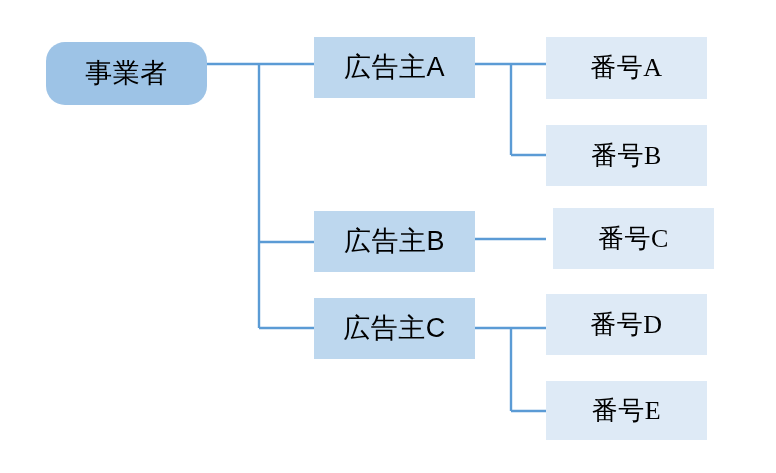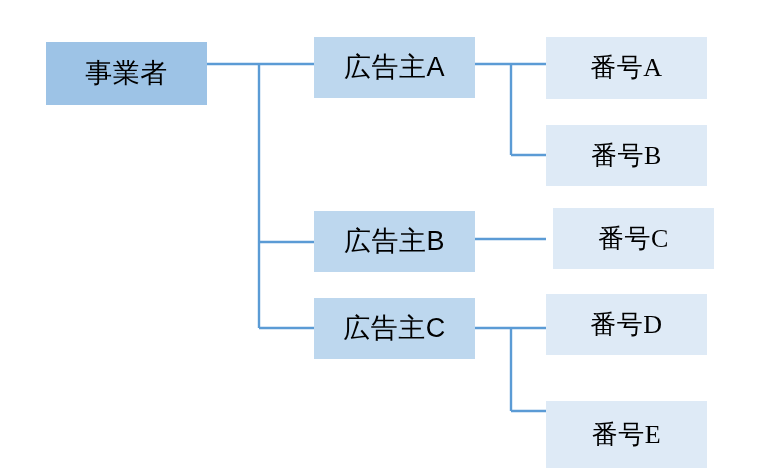--- a/index.html
+++ b/index.html
@@ -80,21 +80,21 @@
 
       <path d="M 475 239 L 546 239"></path>
 
       <path d="M 475 328 L 511 328"></path>
       <path d="M 511 328 L 511 411"></path>
       <path d="M 511 328 L 546 328"></path>
       <path d="M 511 411 L 546 411"></path>
     </g>
   </svg>
 
-  <div class="node level-1" style="left:46px; top:42px; width:161px; height:63px;">
+  <div class="node level-1" style="left:46px; top:42px; width:161px; height:63px;border-radius:19px;">
     <span class="node-label">事業者</span>
   </div>
 
   <div class="node level-2" style="left:314px; top:37px; width:161px; height:61px;">
     <span class="node-label">広告主A</span>
   </div>
 
   <div class="node level-2" style="left:314px; top:211px; width:161px; height:61px;">
     <span class="node-label">広告主B</span>
   </div>
@@ -112,17 +112,17 @@
   </div>
 
   <div class="node level-3" style="left:546px; top:208px; width:161px; height:61px;margin-left:7px;">
     <span class="node-label">番号C</span>
   </div>
 
   <div class="node level-3" style="left:546px; top:294px; width:161px; height:61px;">
     <span class="node-label">番号D</span>
   </div>
 
-  <div class="node level-3" style="left:546px; top:401px; width:161px; height:67px;">
+  <div class="node level-3" style="left:546px; top:381px; width:161px; height:59px;">
     <span class="node-label">番号E</span>
   </div>
 
 </div>
 
 </body></html>

